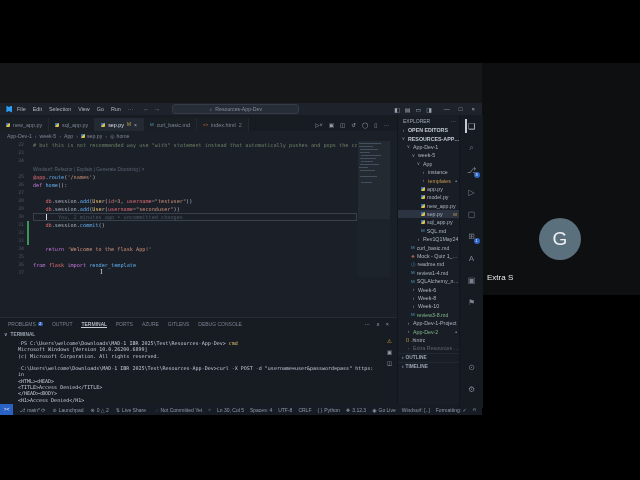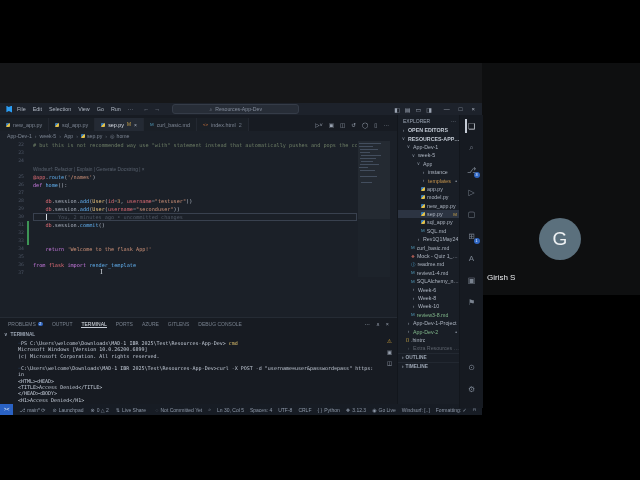--- a/index.html
+++ b/index.html
@@ -129,21 +129,21 @@
       <rect x="4" y="12" width="9" height="4" fill="#34a853"></rect>
       <polygon points="13,8 20,2.5 20,13.5" fill="#00ac47"></polygon>
     </svg>
     <span>Google Meet</span>
   </div>
 
   <div class="tile-participant">
     <div class="avatar">
       <span>G</span>
     </div>
-    <div class="pname">Girish S</div>
+    <div class="pname">Extra S</div>
   </div>
 
   <div class="share">
     <div class="vscode">
 
       <div class="titlebar">
         <div class="vscode-logo"></div>
         <div class="menus" id="menus">
             <span>File</span>
             <span>Edit</span>

